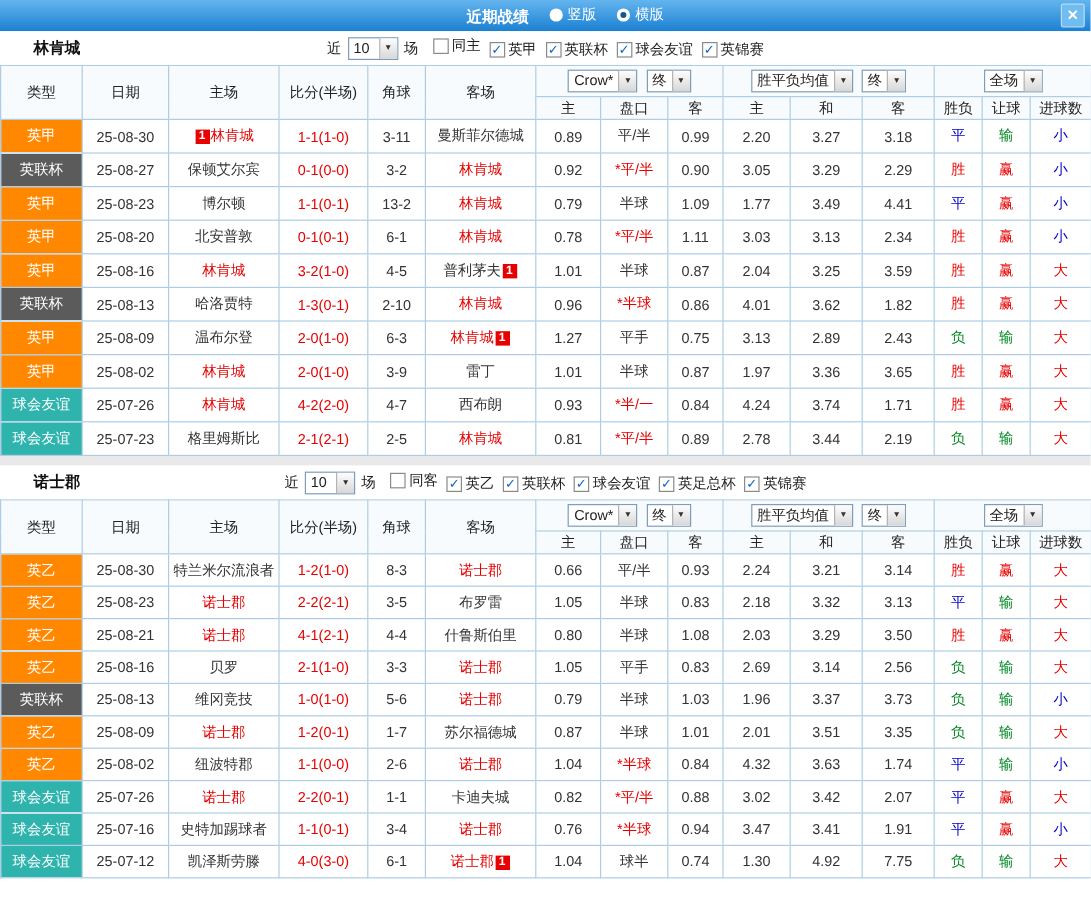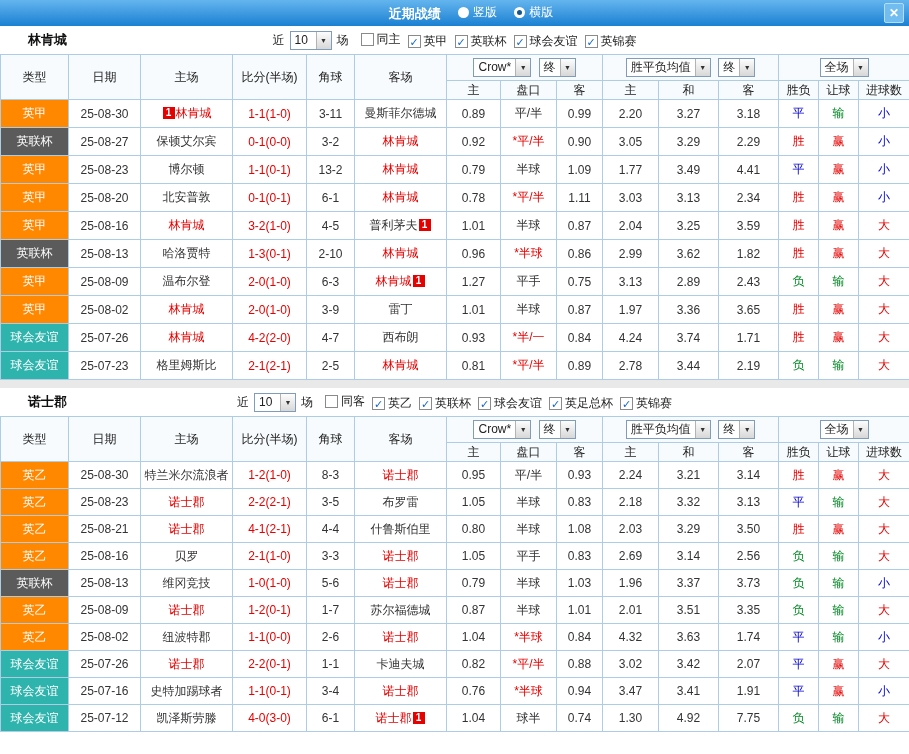--- a/index.html
+++ b/index.html
@@ -256,21 +256,21 @@
           <tr>
             <td class="type-cell" style="background: rgb(91, 91, 91);">英联杯</td>
             <td class="date-cell">25-08-13</td>
             <td class="team-cell"><span class="team-link">哈洛贾特</span></td>
             <td class="score-cell">1-3(0-1)</td>
             <td class="corner-cell">2-10</td>
             <td class="team-cell"><span class="team-link focal">林肯城</span></td>
             <td class="odds-cell">0.96</td>
             <td class="handicap-cell star">*半球</td>
             <td class="odds-cell">0.86</td>
-            <td class="odds-cell">2.99</td>
+            <td class="odds-cell">4.01</td>
             <td class="odds-cell">3.62</td>
             <td class="odds-cell">1.82</td>
             <td class="tag-cell" style="color: rgb(230, 0, 0);">胜</td>
             <td class="tag-cell" style="color: rgb(230, 0, 0);">赢</td>
             <td class="tag-cell" style="color: rgb(230, 0, 0);">大</td>
           </tr>
           <tr>
             <td class="type-cell" style="background: rgb(255, 136, 0);">英甲</td>
             <td class="date-cell">25-08-09</td>
             <td class="team-cell"><span class="team-link">温布尔登</span></td>
@@ -443,21 +443,21 @@
         </tr>
       </thead>
       <tbody>
           <tr>
             <td class="type-cell" style="background: rgb(255, 136, 0);">英乙</td>
             <td class="date-cell">25-08-30</td>
             <td class="team-cell"><span class="team-link">特兰米尔流浪者</span></td>
             <td class="score-cell">1-2(1-0)</td>
             <td class="corner-cell">8-3</td>
             <td class="team-cell"><span class="team-link focal">诺士郡</span></td>
-            <td class="odds-cell">0.95</td>
+            <td class="odds-cell">0.66</td>
             <td class="handicap-cell">平/半</td>
             <td class="odds-cell">0.93</td>
             <td class="odds-cell">2.24</td>
             <td class="odds-cell">3.21</td>
             <td class="odds-cell">3.14</td>
             <td class="tag-cell" style="color: rgb(230, 0, 0);">胜</td>
             <td class="tag-cell" style="color: rgb(230, 0, 0);">赢</td>
             <td class="tag-cell" style="color: rgb(230, 0, 0);">大</td>
           </tr>
           <tr>

